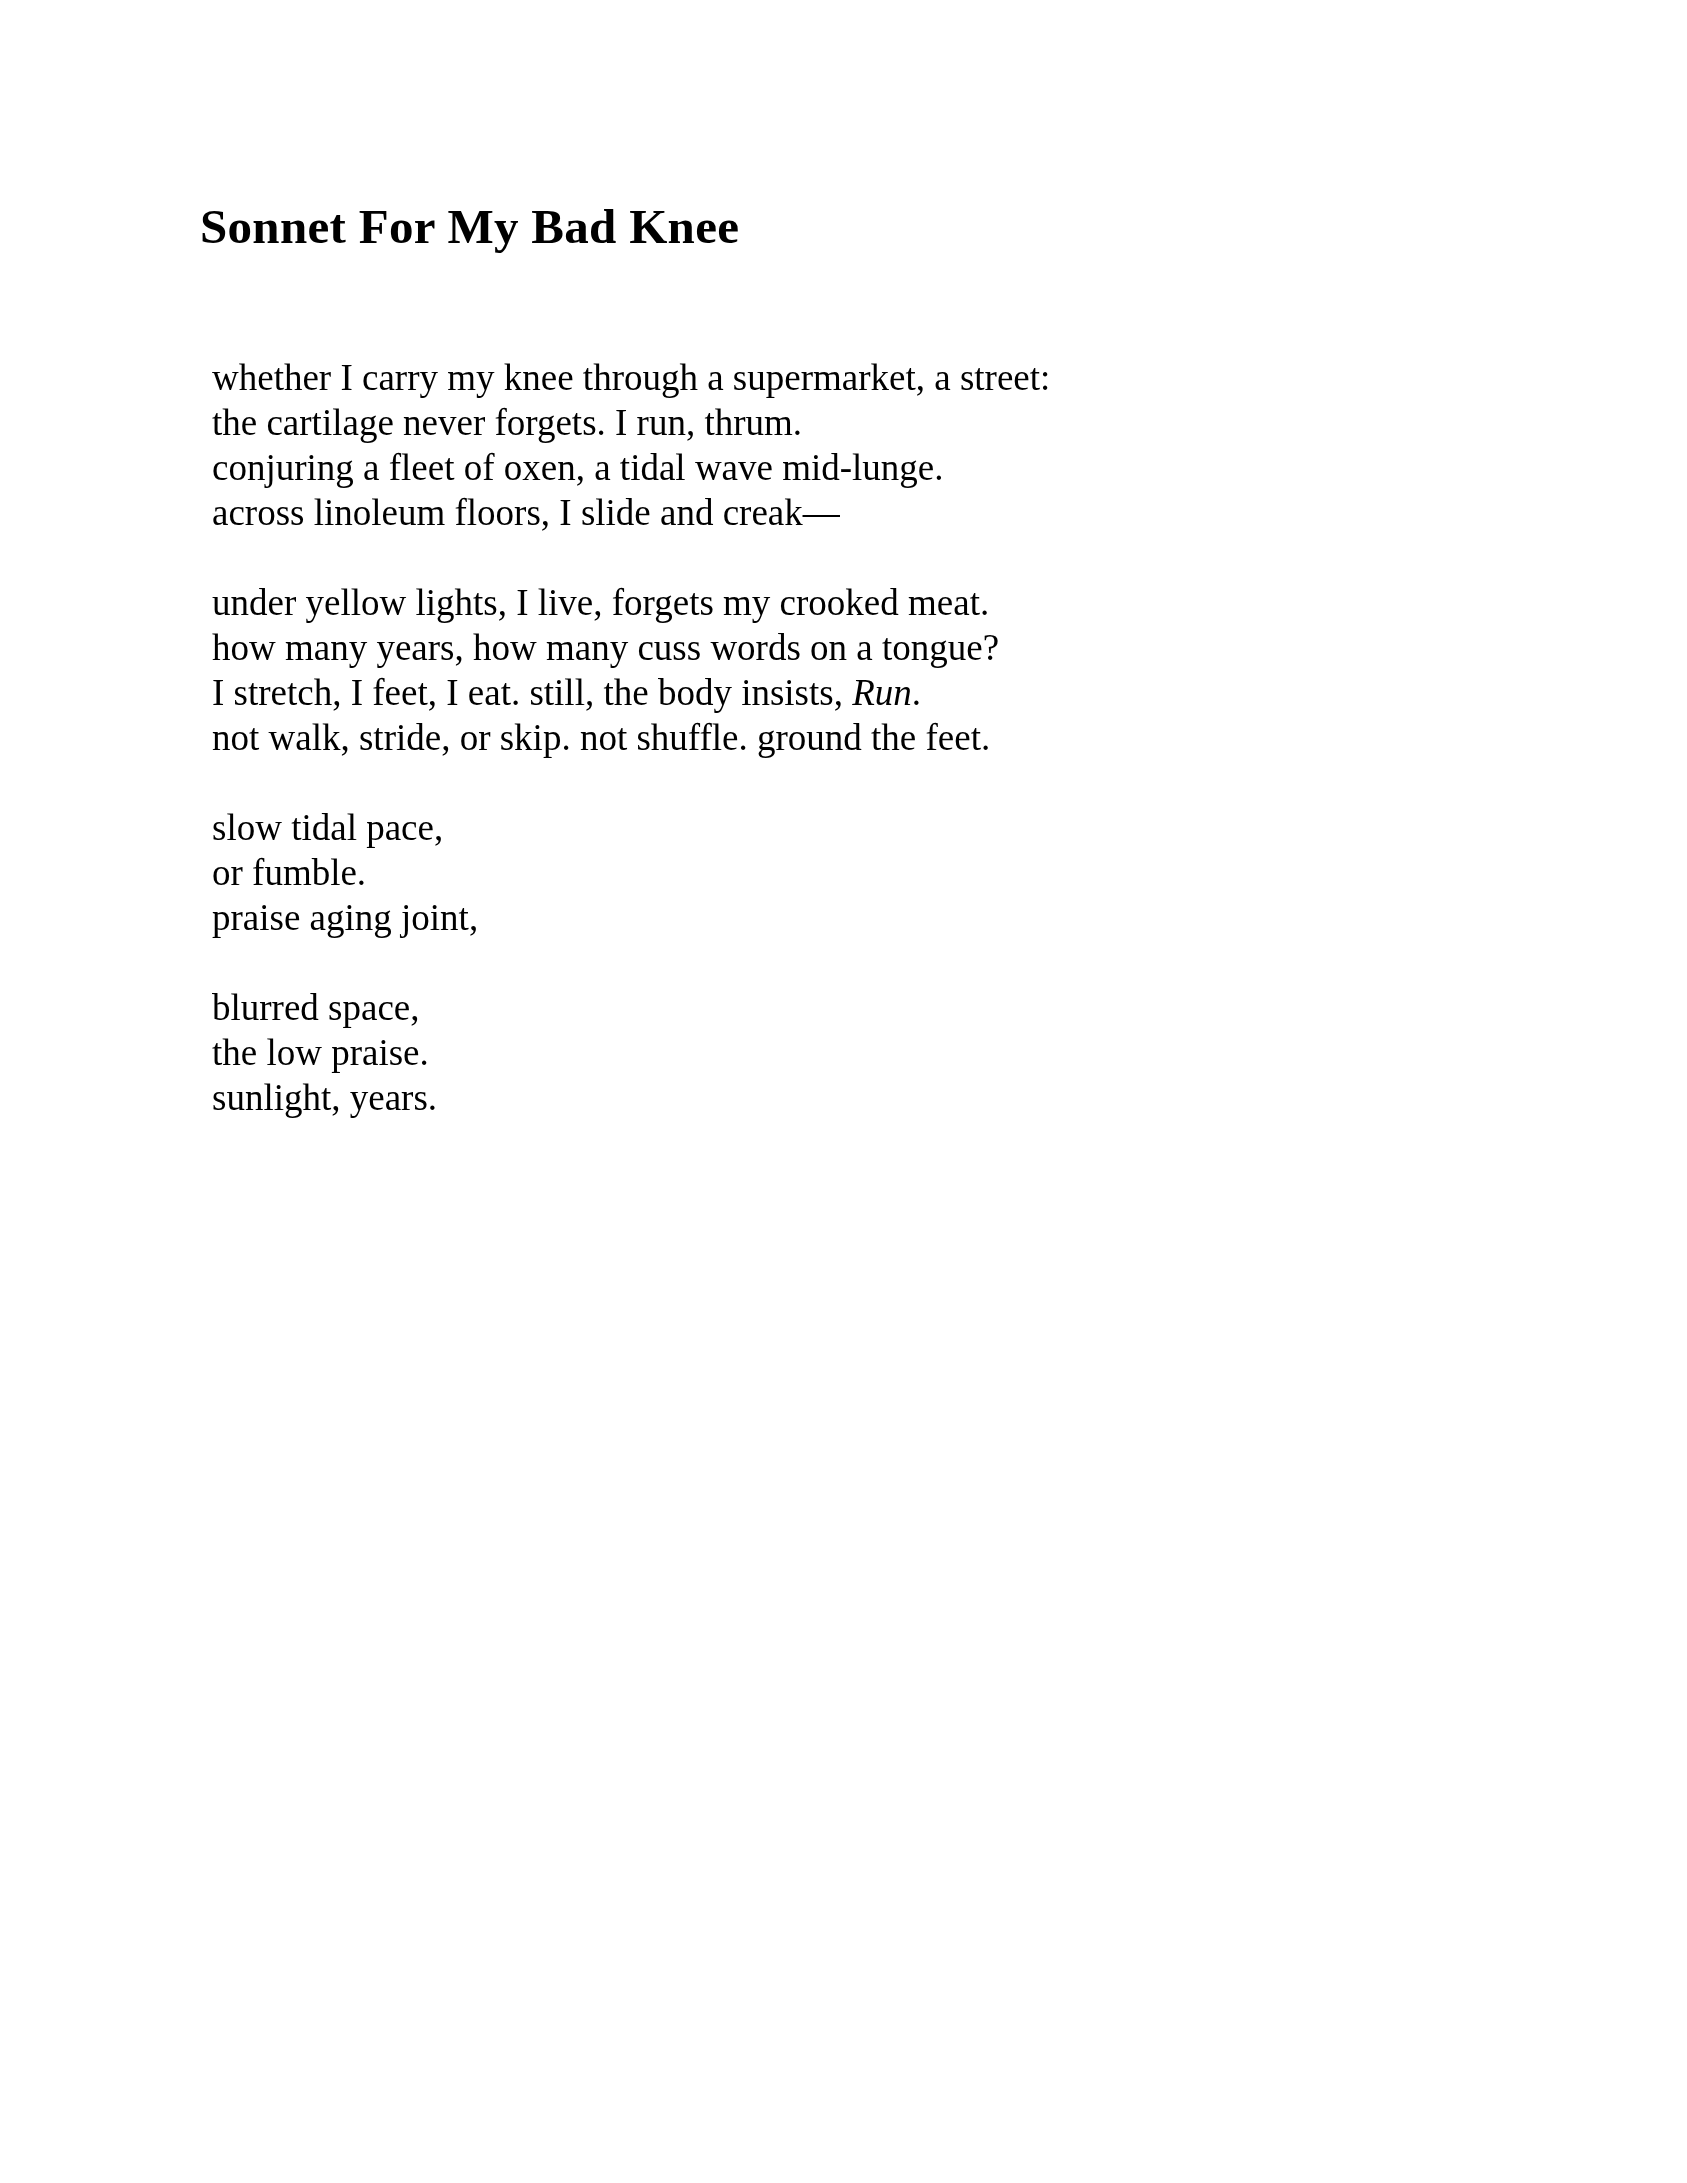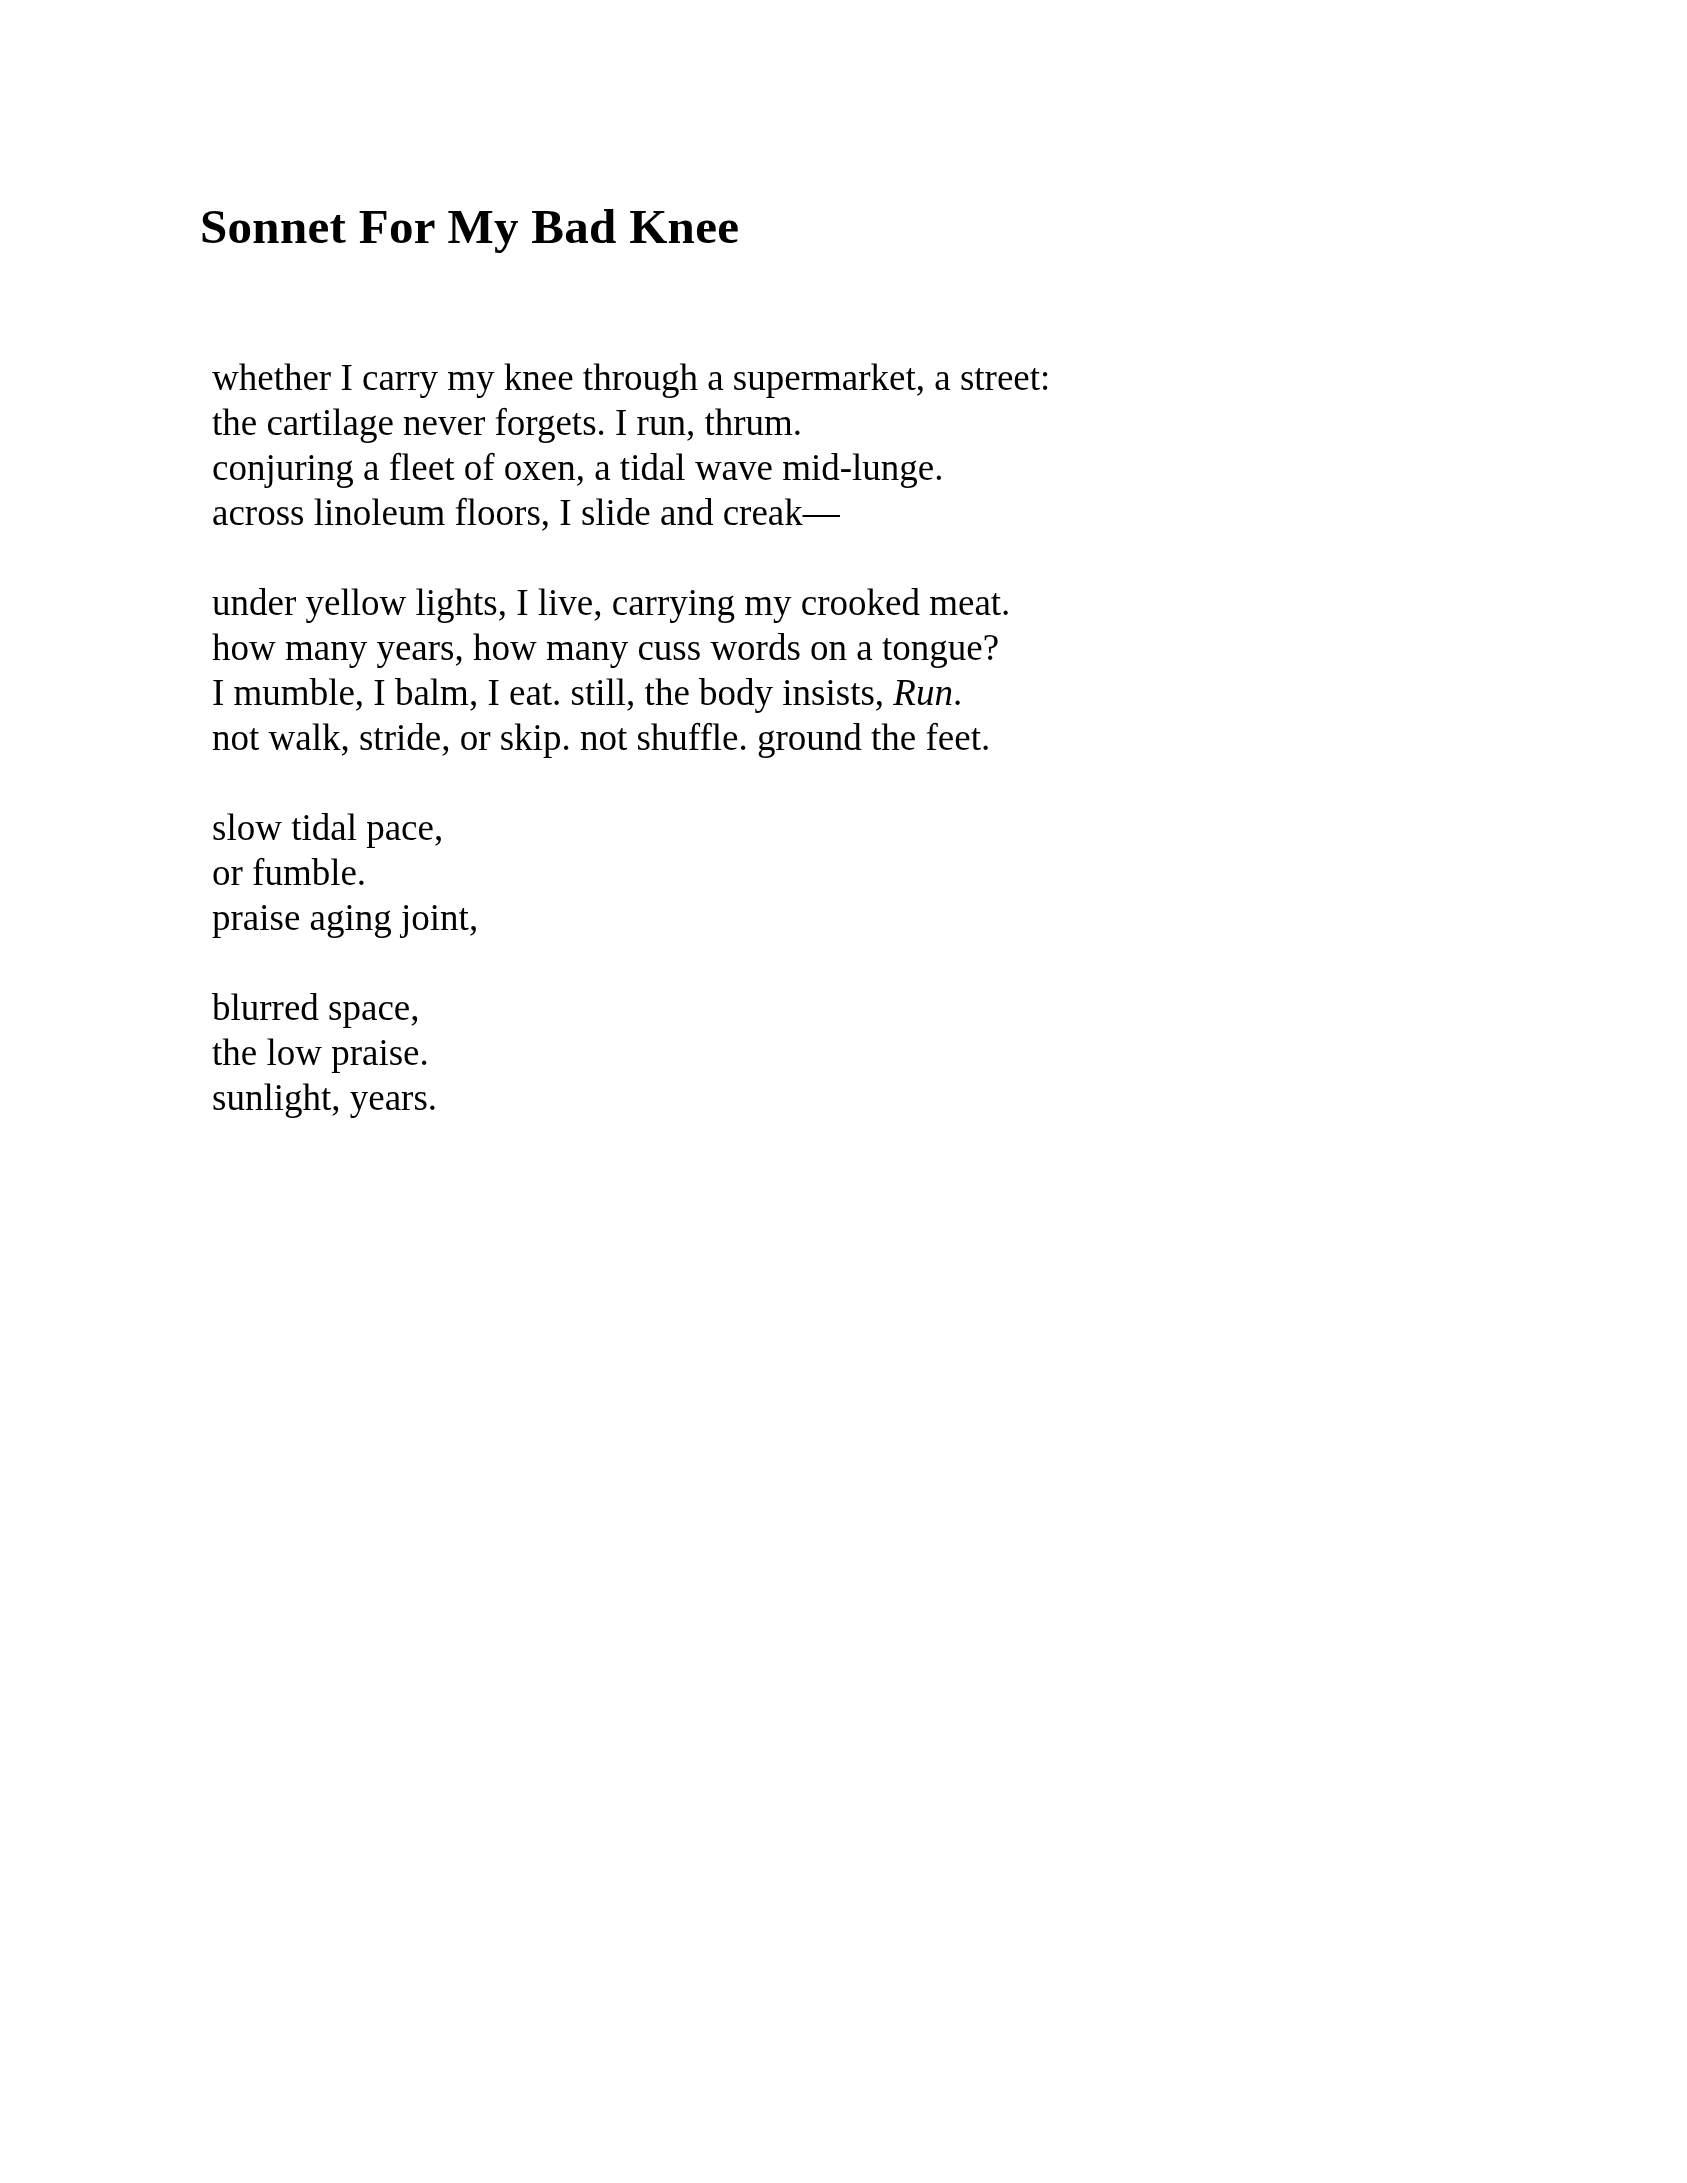--- a/index.html
+++ b/index.html
@@ -47,23 +47,23 @@
 <div class="page">
   <h1 class="poem-title">Sonnet For My Bad Knee</h1>
   <div class="poem-body">
       <div class="stanza">
         <div class="line"><span>whether I carry my knee through a supermarket, a street:</span></div>
         <div class="line"><span>the cartilage never forgets. I run, thrum.</span></div>
         <div class="line"><span>conjuring a fleet of oxen, a tidal wave mid-lunge.</span></div>
         <div class="line"><span>across linoleum floors, I slide and creak—</span></div>
       </div>
       <div class="stanza">
-        <div class="line"><span>under yellow lights, I live, carrying my crooked meat.</span></div>
+        <div class="line"><span>under yellow lights, I live, forgets my crooked meat.</span></div>
         <div class="line"><span>how many years, how many cuss words on a tongue?</span></div>
-        <div class="line"><span>I mumble, I balm, I eat. still, the body insists, </span><em>Run</em><span>.</span></div>
+        <div class="line"><span>I stretch, I feet, I eat. still, the body insists, </span><em>Run</em><span>.</span></div>
         <div class="line"><span>not walk, stride, or skip. not shuffle. ground the feet.</span></div>
       </div>
       <div class="stanza">
         <div class="line"><span>slow tidal pace,</span></div>
         <div class="line"><span>or fumble.</span></div>
         <div class="line"><span>praise aging joint,</span></div>
       </div>
       <div class="stanza">
         <div class="line"><span>blurred space,</span></div>
         <div class="line"><span>the low praise.</span></div>

